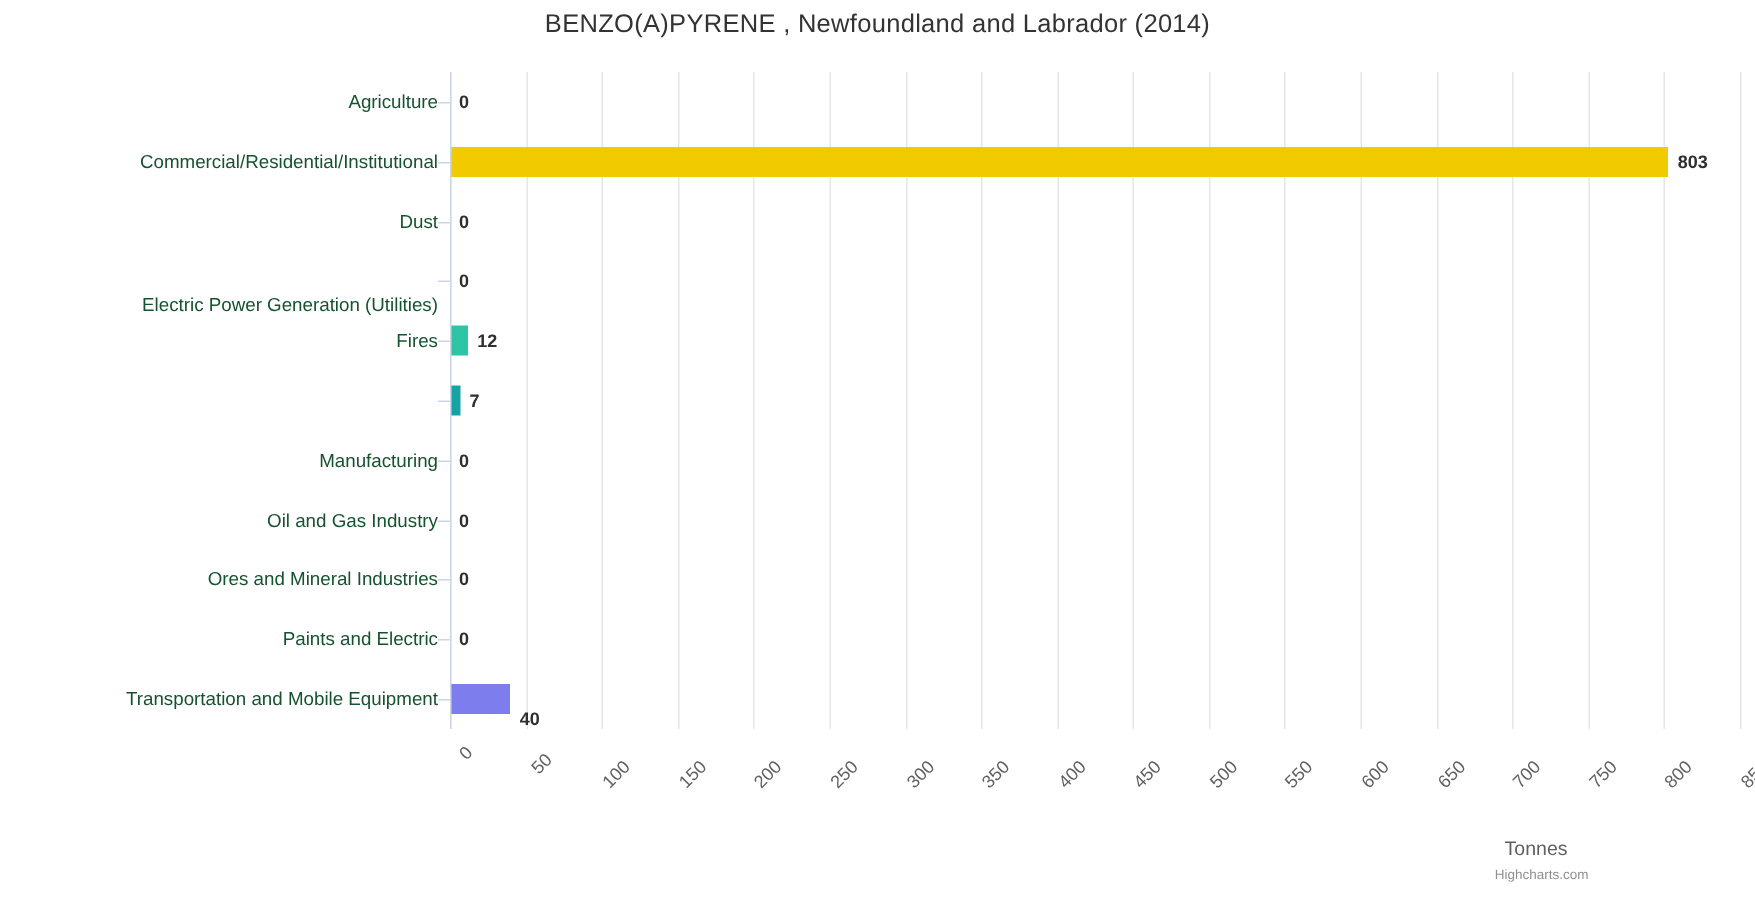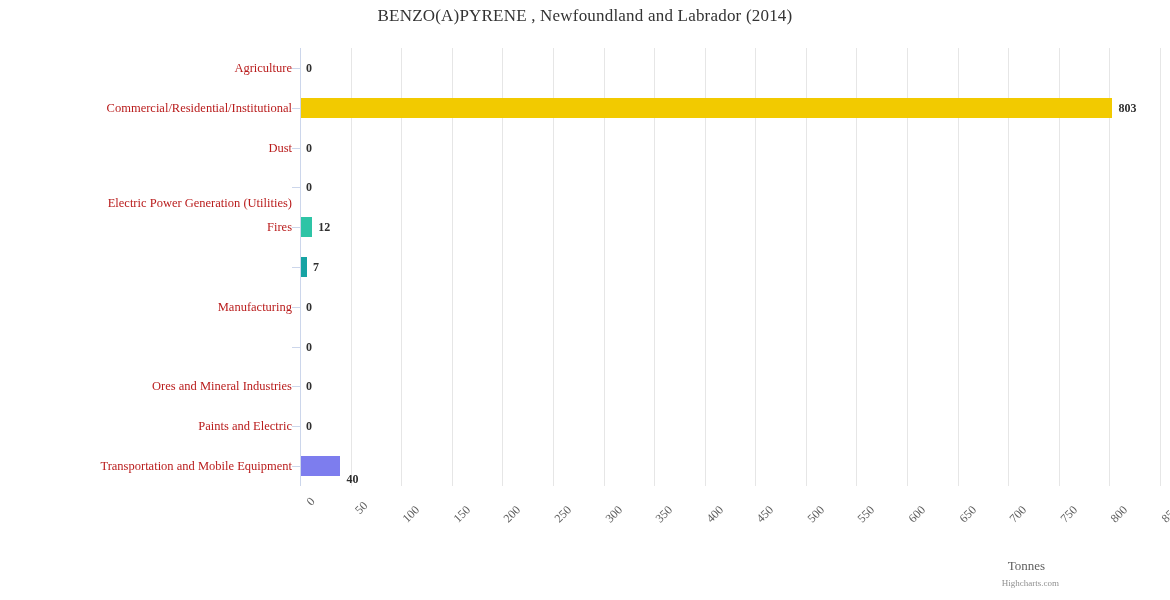--- a/index.html
+++ b/index.html
@@ -14,21 +14,20 @@
     color: #333333;
     overflow: hidden;
     position: relative;
   }
 
   #chart-root {
     position: absolute;
     left: 0; top: 0;
     width: 1069px;
     height: 600px;
-    font-family: Liberation Serif, serif;
   }
 
   #chart-title {
     position: absolute;
     left: 0;
     top: 6px;
     width: 1170px;
     text-align: center;
     font-size: 17px;
     color: #333333;
@@ -76,21 +75,21 @@
     top: 48px;
     width: 292px;
     height: 438px;
   }
   .cat-label-item {
     position: absolute;
     right: 0;
     width: 292px;
     text-align: right;
     font-size: 12.5px;
-    color: #b91c1c;
+    color: #14532d;
     white-space: nowrap;
     transform: translateY(-50%);
   }
 
   .bar {
     position: absolute;
     height: 20px;
     transform: translateY(-50%);
     left: 0;
   }
@@ -196,20 +195,21 @@
       <div style="position: absolute; left: 292px; top: 59.7273px; width: 8px; height: 1px; background: rgb(204, 214, 235);"></div>
       <div class="cat-label-item" style="top: 99.5455px; margin-left: 12px;">Dust</div>
       <div style="position: absolute; left: 292px; top: 99.5455px; width: 8px; height: 1px; background: rgb(204, 214, 235);"></div>
       <div class="cat-label-item" style="top: 155px; margin-left: 40px;">Electric Power Generation (Utilities)</div>
       <div style="position: absolute; left: 292px; top: 139.364px; width: 8px; height: 1px; background: rgb(204, 214, 235);"></div>
       <div class="cat-label-item" style="top: 179.182px;">Fires</div>
       <div style="position: absolute; left: 292px; top: 179.182px; width: 8px; height: 1px; background: rgb(204, 214, 235);"></div>
       <div style="position: absolute; left: 292px; top: 219px; width: 8px; height: 1px; background: rgb(204, 214, 235);"></div>
       <div class="cat-label-item" style="top: 258.818px; margin-left: 24px;">Manufacturing</div>
       <div style="position: absolute; left: 292px; top: 258.818px; width: 8px; height: 1px; background: rgb(204, 214, 235);"></div>
+      <div class="cat-label-item" style="top: 298.636px;">Oil and Gas Industry</div>
       <div style="position: absolute; left: 292px; top: 298.636px; width: 8px; height: 1px; background: rgb(204, 214, 235);"></div>
       <div class="cat-label-item" style="top: 338.455px;">Ores and Mineral Industries</div>
       <div style="position: absolute; left: 292px; top: 338.455px; width: 8px; height: 1px; background: rgb(204, 214, 235);"></div>
       <div class="cat-label-item" style="top: 378.273px;">Paints and Electric</div>
       <div style="position: absolute; left: 292px; top: 378.273px; width: 8px; height: 1px; background: rgb(204, 214, 235);"></div>
       <div class="cat-label-item" style="top: 418.091px;">Transportation and Mobile Equipment</div>
       <div style="position: absolute; left: 292px; top: 418.091px; width: 8px; height: 1px; background: rgb(204, 214, 235);"></div>
     </div>
 
   <div id="x-axis-labels">

